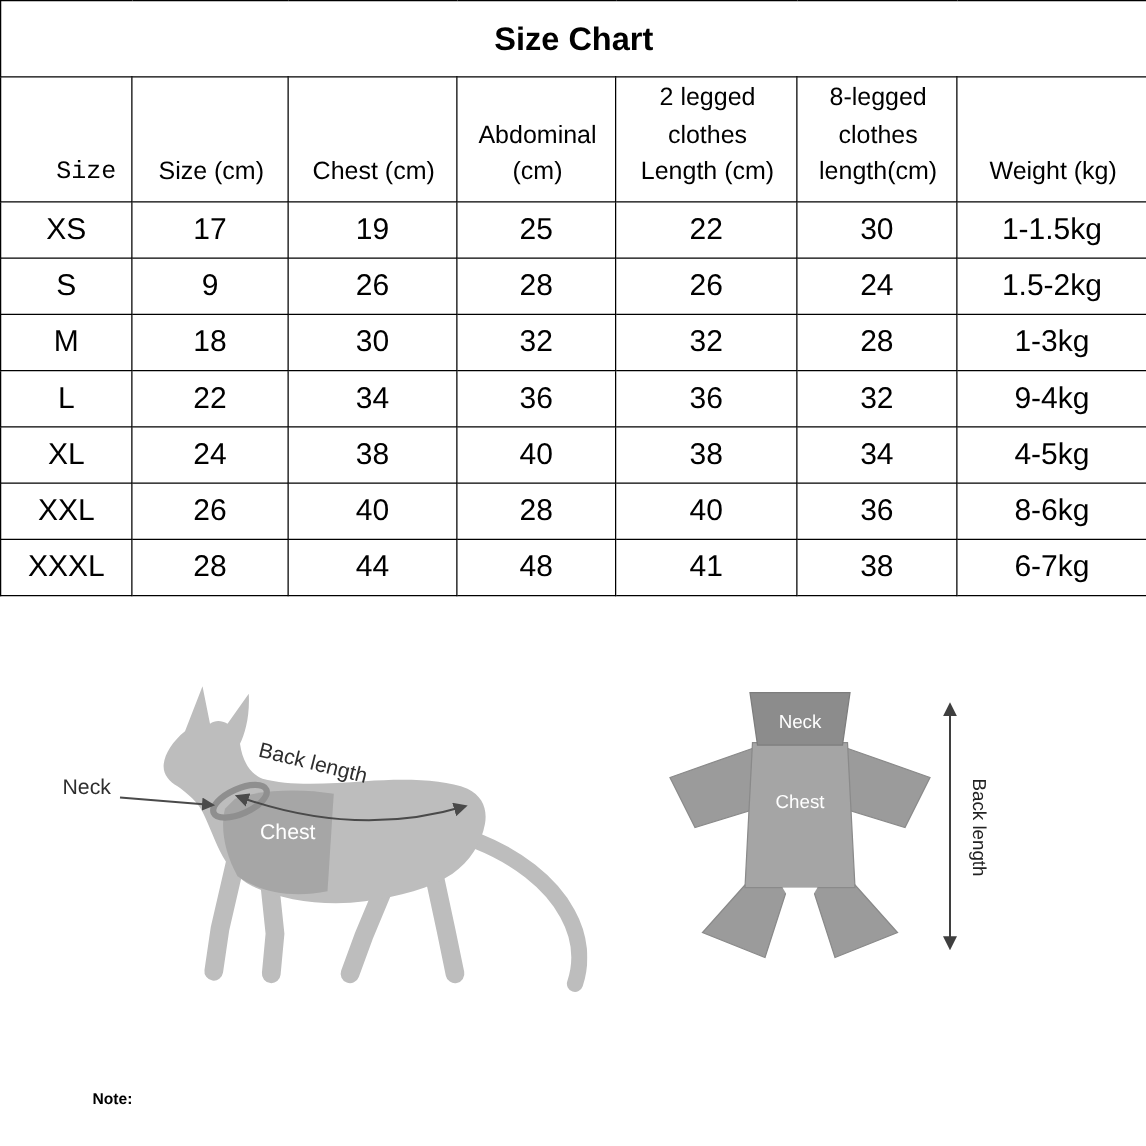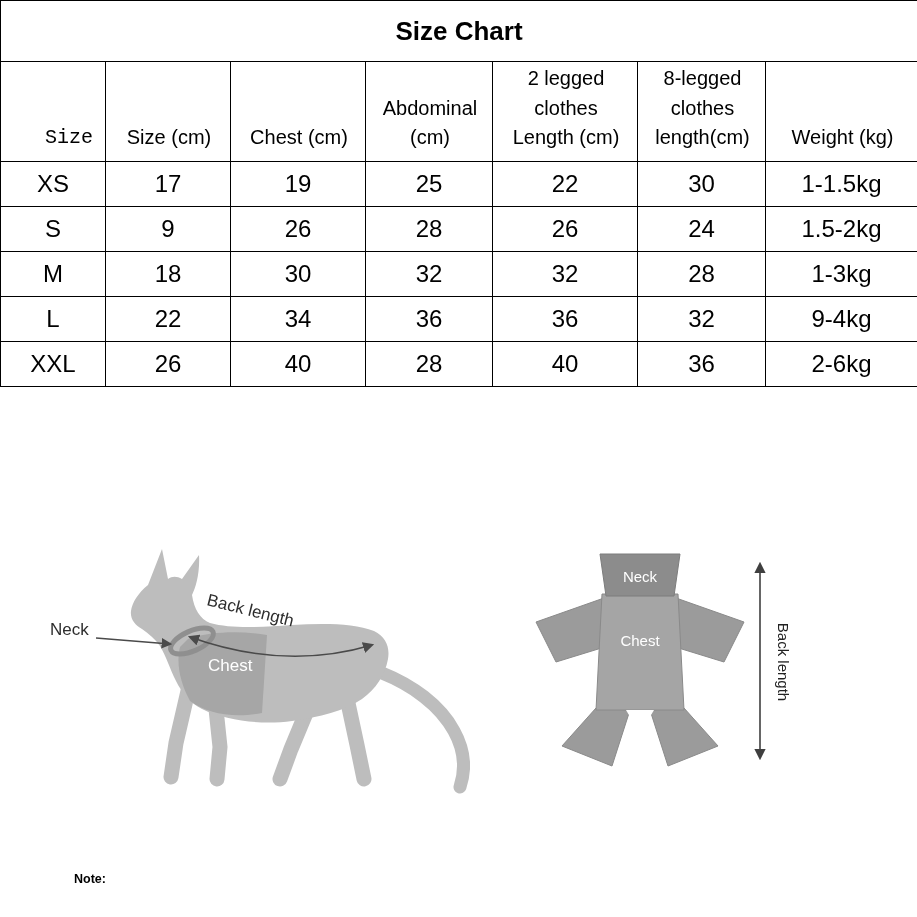--- a/index.html
+++ b/index.html
@@ -120,27 +120,45 @@
       <tr class="data-row">
         <td>L</td>
         <td>22</td>
         <td>34</td>
         <td>36</td>
         <td>36</td>
         <td>32</td>
         <td>9-4kg</td>
       </tr>
       <tr class="data-row">
+        <td>XL</td>
+        <td>24</td>
+        <td>38</td>
+        <td>40</td>
+        <td>38</td>
+        <td>34</td>
+        <td>4-5kg</td>
+      </tr>
+      <tr class="data-row">
         <td>XXL</td>
         <td>26</td>
         <td>40</td>
         <td>28</td>
         <td>40</td>
         <td>36</td>
-        <td>2-6kg</td>
+        <td>8-6kg</td>
+      </tr>
+      <tr class="data-row">
+        <td>XXXL</td>
+        <td>28</td>
+        <td>44</td>
+        <td>48</td>
+        <td>41</td>
+        <td>38</td>
+        <td>6-7kg</td>
       </tr>
     </tbody>
   </table>
 
   <svg class="cat-svg" width="430" height="262" viewBox="0 0 430 262">
     <defs>
       <marker id="arrowA" viewBox="0 0 10 10" refX="8" refY="5" markerWidth="7" markerHeight="7" orient="auto-start-reverse">
         <path d="M0,0 L10,5 L0,10 z" fill="#4a4a4a"></path>
       </marker>
     </defs>

